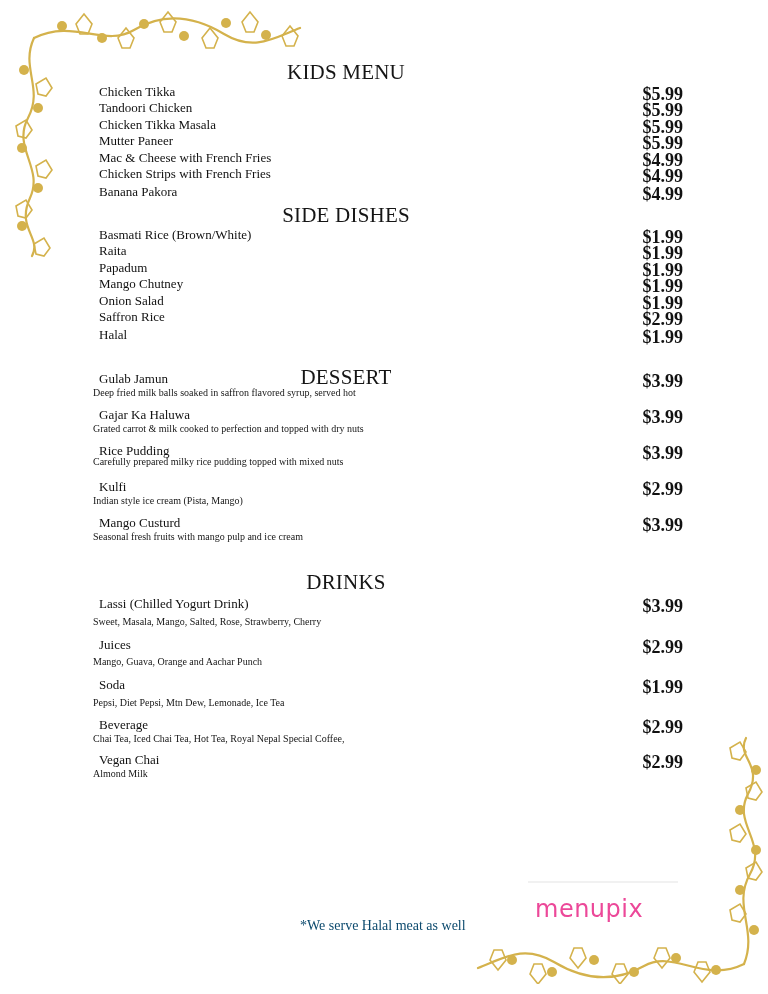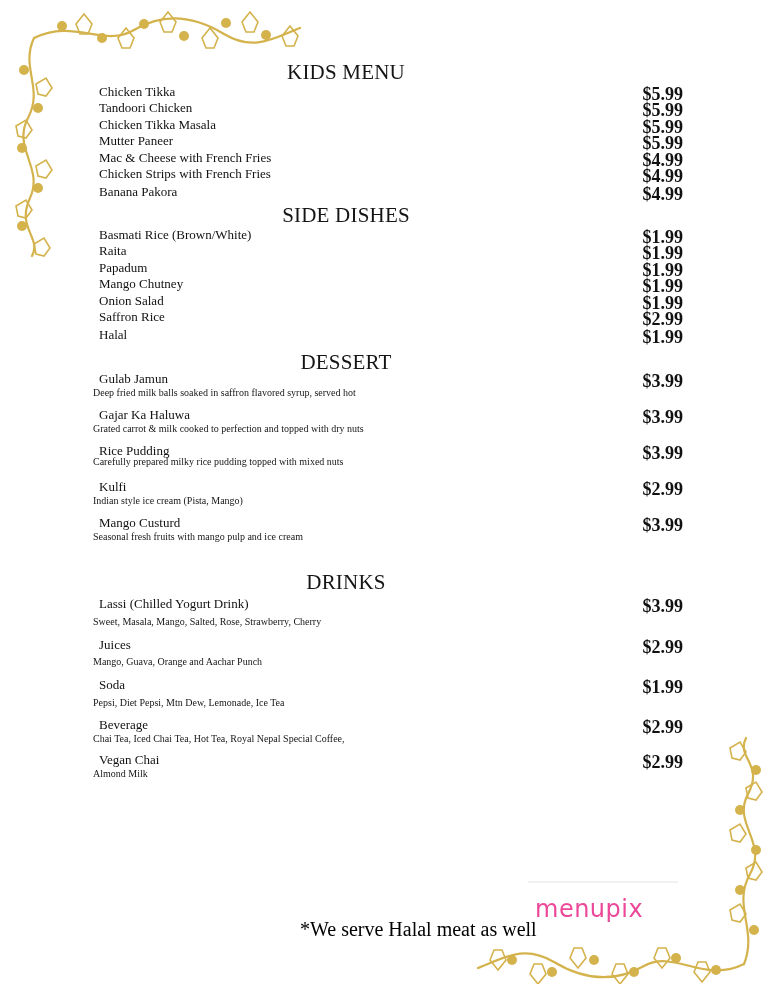--- a/index.html
+++ b/index.html
@@ -11,21 +11,21 @@
   .orn-bottom-right { left: 474px; top: 734px; width: 290px; height: 250px; }
 
   .section-title {
     position: absolute; left: 0; width: 692px; text-align: center;
     font-size: 21px; letter-spacing: 0.2px; color: #151515; font-weight: normal;
   }
   .row { position: absolute; left: 93px; width: 590px; height: 16px; }
   .item-name { position: absolute; left: 0; top: 0; font-weight: normal; font-size: 13px; white-space: nowrap; margin-left: 6px; }
   .item-price { position: absolute; right: 0; top: 0; font-weight: bold; font-size: 18px; }
   .desc { position: absolute; left: 93px; font-size: 10px; white-space: nowrap; color: #161616; }
-  .footnote { position: absolute; left: 300px; top: 918px; font-size: 20px; color: #000000; }
+  .footnote { position: absolute; left: 300px; top: 918px; font-size: 14px; color: #0c4a6e; }
   .watermark { position: absolute; left: 535px; top: 895px; font-family: "DejaVu Sans", sans-serif;
                font-size: 24px; color: #ec4899; letter-spacing: 0.5px; }
   .wm-line { position: absolute; left: 528px; top: 881px; width: 150px; height: 2px; background: #f1f1f1; }
 </style>
 </head>
 <body>
 
 <svg class="ornament orn-top-left" viewBox="0 0 290 250">
   <g fill="none" stroke="#d4b24c" stroke-width="2.2" stroke-linecap="round">
     <path d="M20 30 C60 10,90 40,120 22 S180 8,210 26 S260 30,286 20"></path>
@@ -145,21 +145,21 @@
   </div>
 <div class="row" style="top:309px">
     <span class="item-name">Saffron Rice</span>
     <span class="item-price">$2.99</span>
   </div>
 <div class="row" style="top:327px">
     <span class="item-name">Halal</span>
     <span class="item-price">$1.99</span>
   </div>
 
-<div class="section-title" style="top:350px">DESSERT</div>
+<div class="section-title" style="top:365px">DESSERT</div>
 <div class="row" style="top:371px">
     <span class="item-name">Gulab Jamun</span>
     <span class="item-price">$3.99</span>
   </div>
 <div class="desc" style="top:387px">Deep fried milk balls soaked in saffron flavored syrup, served hot</div>
 <div class="row" style="top:407px">
     <span class="item-name">Gajar Ka Haluwa</span>
     <span class="item-price">$3.99</span>
   </div>
 <div class="desc" style="top:423px">Grated carrot &amp; milk cooked to perfection and topped with dry nuts</div>

